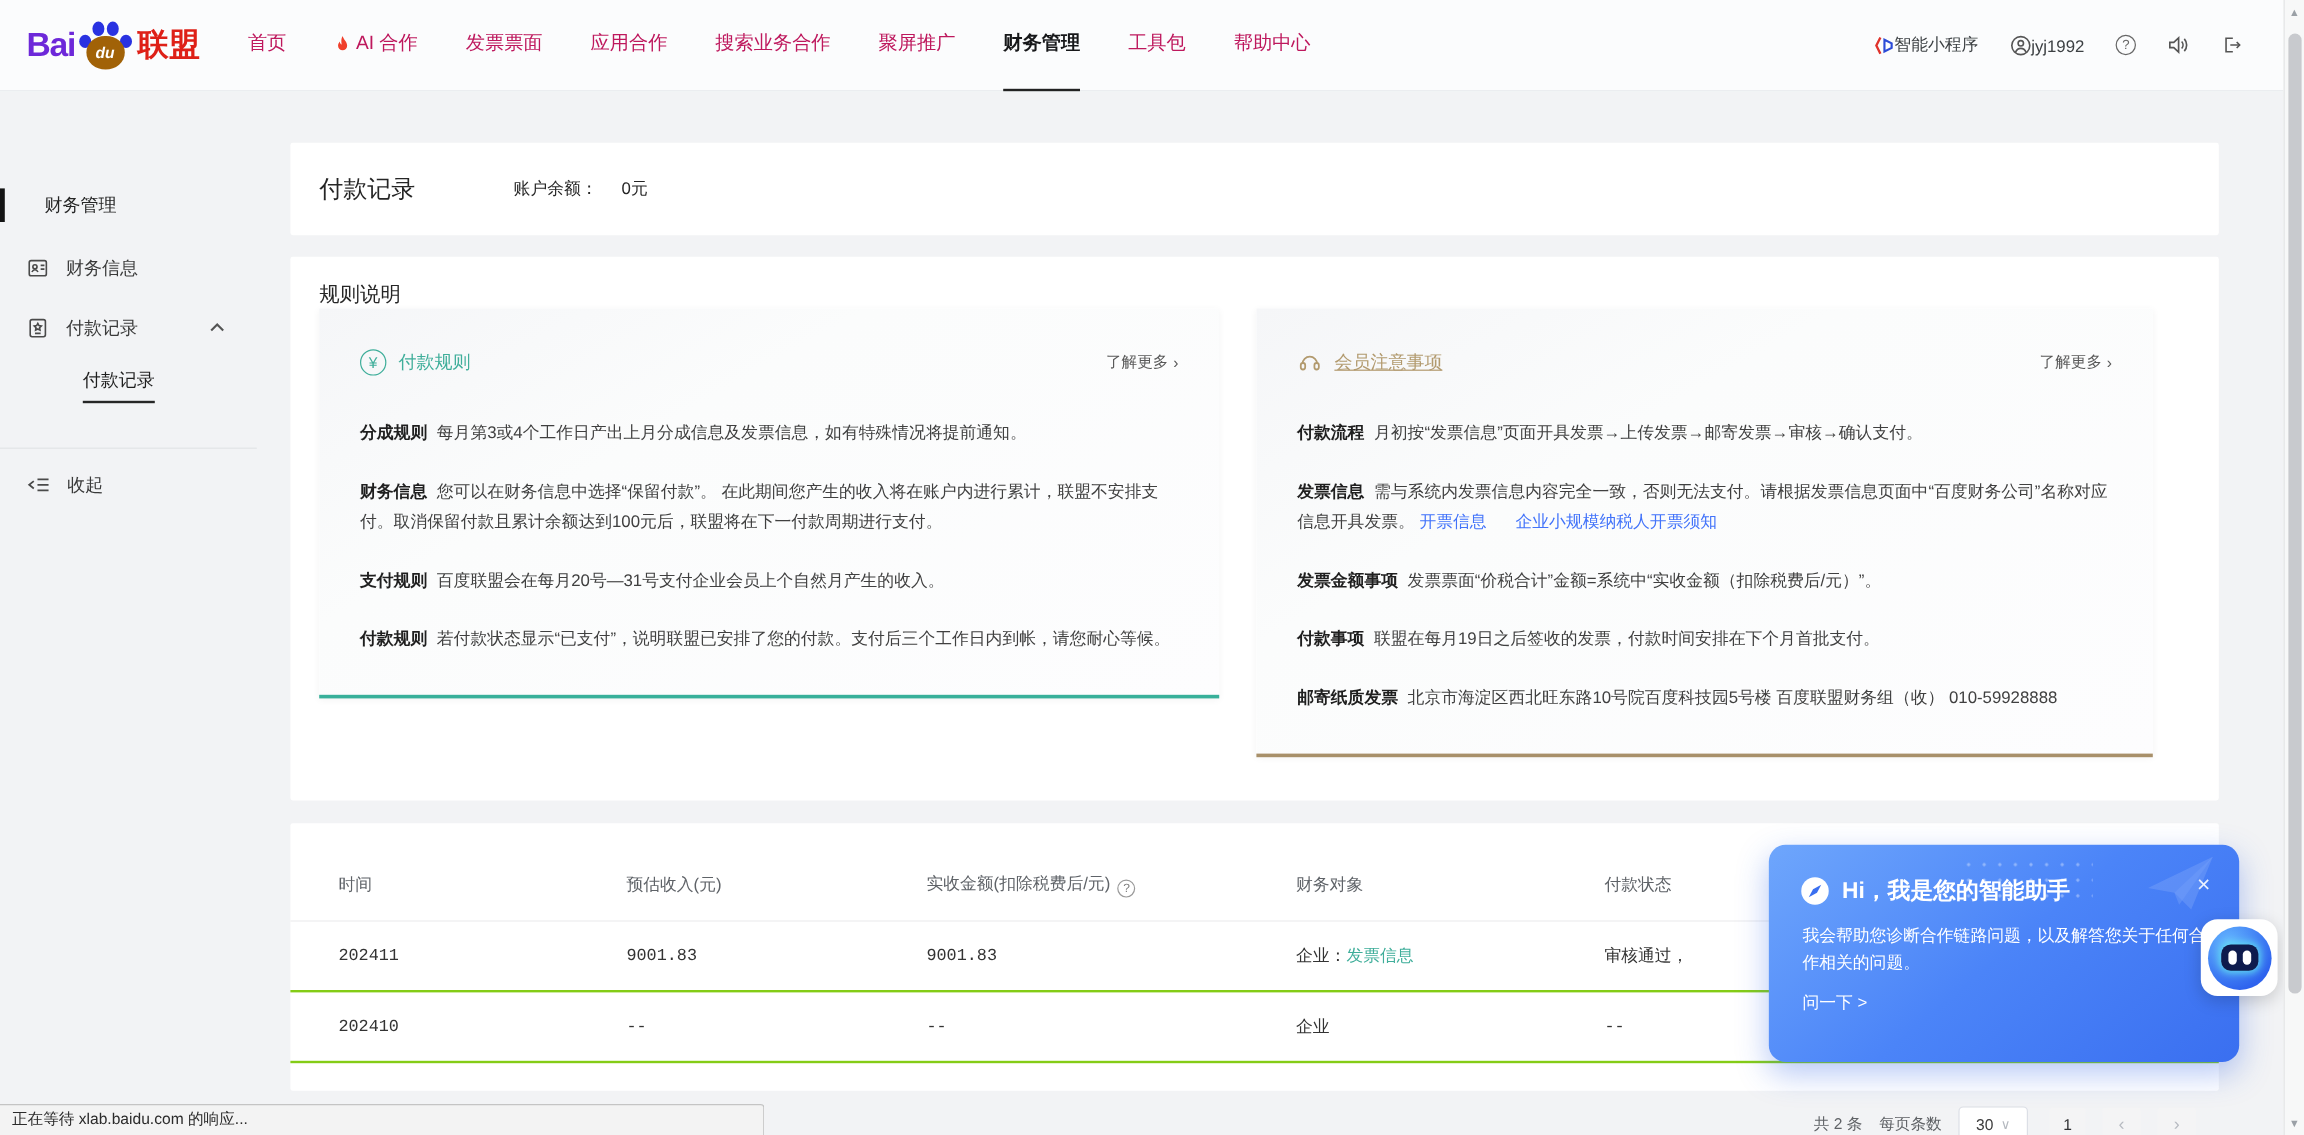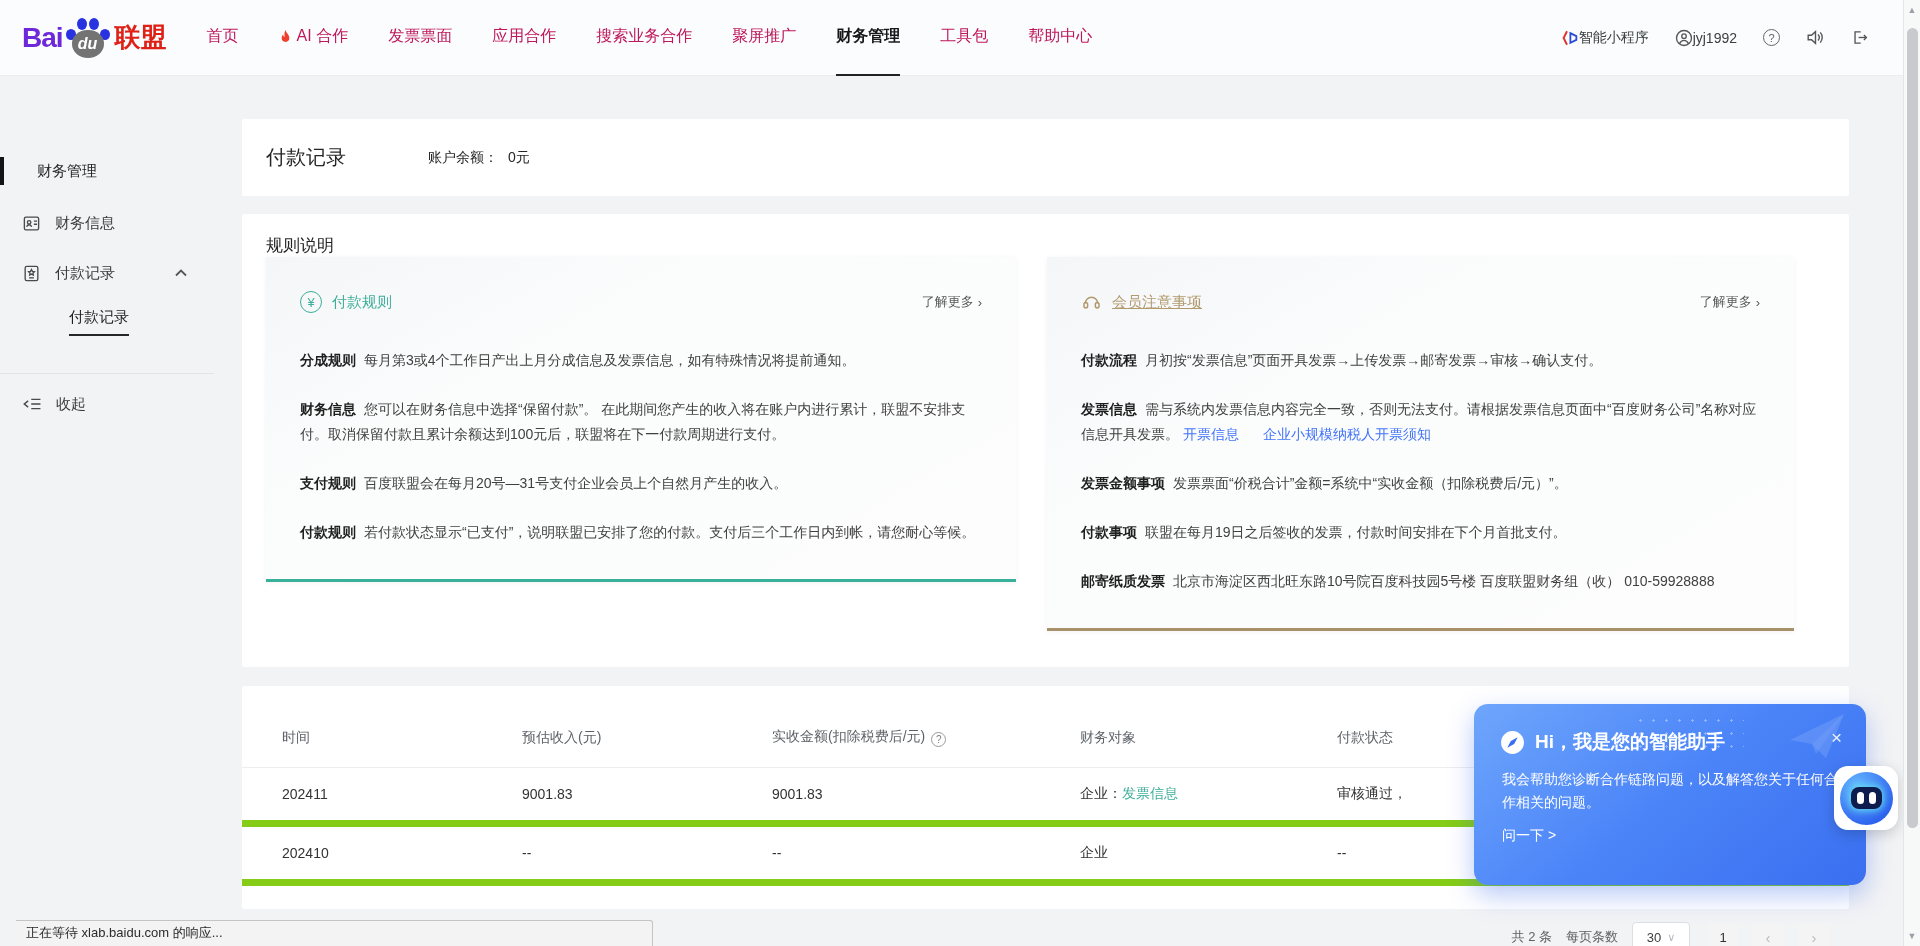--- a/index.html
+++ b/index.html
@@ -12,22 +12,22 @@
 .topbar { position:absolute; top:0; left:0; right:17px; height:76px; background:#fbfcfd;
   border-bottom:1px solid #ebedf0; display:flex; align-items:center; padding:0 34px 0 22px; z-index:10; }
 .logo { display:flex; align-items:center; cursor:pointer; }
 .logo-bai { color:#6d28d9; font-weight:800; font-size:28px; letter-spacing:-1px; }
 .paw { position:relative; width:46px; height:44px; margin:0 2px; }
 .paw i { position:absolute; background:#2932e1; border-radius:50%; }
 .paw .t1{ left:1px; top:13px; width:10px; height:11px; }
 .paw .t2{ left:12px; top:2px; width:10px; height:12px; }
 .paw .t3{ left:24px; top:2px; width:10px; height:12px; }
 .paw .t4{ left:35px; top:13px; width:10px; height:11px; }
-.paw .pad { position:absolute; left:7px; top:14px; width:32px; height:28px; background:#737373;
-  border-radius:48% 48% 50% 50%; color:#fff; font-size:16px; font-weight:700; font-style:italic;
+.paw .pad { position:absolute; left:7px; top:14px; width:32px; height:28px; background:#a16207;
+  border-radius:48% 48% 50% 50%; color:#fff; font-size:13px; font-weight:700; font-style:italic;
   display:flex; align-items:center; justify-content:center; }
 .logo-union { color:#de2017; font-weight:800; font-size:26px; margin-left:2px; }
 .nav-items { display:flex; align-items:center; gap:40px; margin-left:40px; height:76px; }
 .nav-item { height:76px; display:flex; align-items:center; gap:5px; font-size:16px; color:#be185d;
   cursor:pointer; border-bottom:2px solid transparent; }
 .nav-item.active { color:#17181a; font-weight:bold; border-bottom:2px solid #222; }
 .top-right { margin-left:auto; display:flex; align-items:center; gap:26px; font-size:14px; color:#3c4043; }
 .top-right .tr-item { display:flex; align-items:center; gap:0; cursor:pointer; }
 .help-badge { width:17px; height:17px; border:1.5px solid #666; border-radius:50%; font-size:11px;
   color:#666; display:inline-flex; align-items:center; justify-content:center; }
@@ -60,21 +60,21 @@
 .coin-icon { width:22px; height:22px; border:1.6px solid #3fae9a; border-radius:50%; color:#3fae9a;
   font-size:13px; display:inline-flex; align-items:center; justify-content:center; }
 .rule-body { margin-top:35px; }
 .rule-line { font-size:14px; color:#404040; line-height:25px; margin-bottom:24px; }
 .rule-line b { color:#1f1f1f; margin-right:8px; }
 .rule-line a { color:#4273fa; text-decoration:none; margin-right:24px; cursor:pointer; }
 
 .card-c { top:686px; height:223px; }
 .tgrid { display:grid; grid-template-columns:240px 250px 308px 257px 1fr; align-items:center; padding:0 40px; }
 .t-header { height:82px; padding-top:22px; font-size:14px; color:#5f6368; border-bottom:1px solid #ededee; }
-.t-row { height:59px; font-size:14px; color:#333; border-bottom:7px solid #84cc16; }
+.t-row { height:59px; font-size:14px; color:#333; border-bottom:2px solid #84cc16;font-family:Liberation Mono, monospace; }
 .qmark { display:inline-flex; width:15px; height:15px; border:1px solid #9a9a9a; border-radius:50%;
   color:#7d7d7d; font-size:10px; align-items:center; justify-content:center; margin-left:6px; vertical-align:-2px; cursor:pointer; }
 .t-link { color:#3fae9a; cursor:pointer; }
 
 .pagination { position:absolute; top:922px; right:90px; display:flex; align-items:center; gap:14px;
   font-size:13px; color:#5f6266; }
 .pp-select { width:58px; height:30px; border:1px solid #dcdfe6; border-radius:4px; background:#fff;
   display:flex; align-items:center; justify-content:center; gap:6px; color:#3d3d3d; cursor:pointer; }
 .pp-select .sc { color:#b4b8bf; font-size:11px; }
 .pg-box { min-width:30px; height:28px; background:#f4f4f5; border-radius:3px; display:flex;
@@ -104,21 +104,21 @@
   display:flex; align-items:center; justify-content:center; }
 .robot-face { width:31px; height:22px; background:#0e1b4d; border-radius:8px; display:flex; gap:5px;
   align-items:center; justify-content:center; box-shadow:0 0 6px 2px rgba(96,225,240,.85); }
 .robot-face i { width:7px; height:12px; background:#fff; border-radius:4px; }
 
 .scrollbar { position:absolute; right:0; top:0; width:17px; height:946px; background:#f7f8f8;
   border-left:1px solid #e4e5e6; z-index:80; }
 .sb-arrow { position:absolute; left:0; width:16px; text-align:center; font-size:9px; color:#9aa0a6; cursor:pointer; }
 .sb-thumb { position:absolute; left:3px; top:28px; width:11px; height:800px; background:#c8cace; border-radius:6px; cursor:pointer; }
 
-.statusbar { position:absolute; left:16px; bottom:0; width:637px; height:26px; background:#f3f3f3;
+.statusbar { position:absolute; left:0; bottom:0; width:637px; height:26px; background:#f3f3f3;
   border:1px solid #c4c4c4; border-left:none; border-bottom:none; border-top-right-radius:3px;
   font-size:13px; color:#2b2b2b; line-height:24px; padding-left:10px; z-index:70; }
 .icon { display:inline-flex; align-items:center; }
 </style>
 </head>
 <body>
 
 <div class="topbar">
   <div class="logo">
     <span class="logo-bai">Bai</span>
@@ -248,21 +248,21 @@
         <path d="M12 4h12M12 10h12M12 16h12"></path>
         <path d="M8 6l-5 4 5 4"></path>
       </svg>
   </span>
   <span>收起</span>
 </div>
 
 <div class="card card-a">
   <span class="page-title">付款记录</span>
   <span class="balance">账户余额：</span>
-  <span class="balance" style="margin-left:10px">0元</span>
+  <span class="balance" style="margin-left:20px">0元</span>
 </div>
 
 <div class="card card-b">
   <div class="rules-title">规则说明</div>
 
   <div class="rule-card rule-left">
     <div class="rule-head">
       <span class="coin-icon">¥</span>
       <span class="rtitle">付款规则</span>
       <span class="more">

